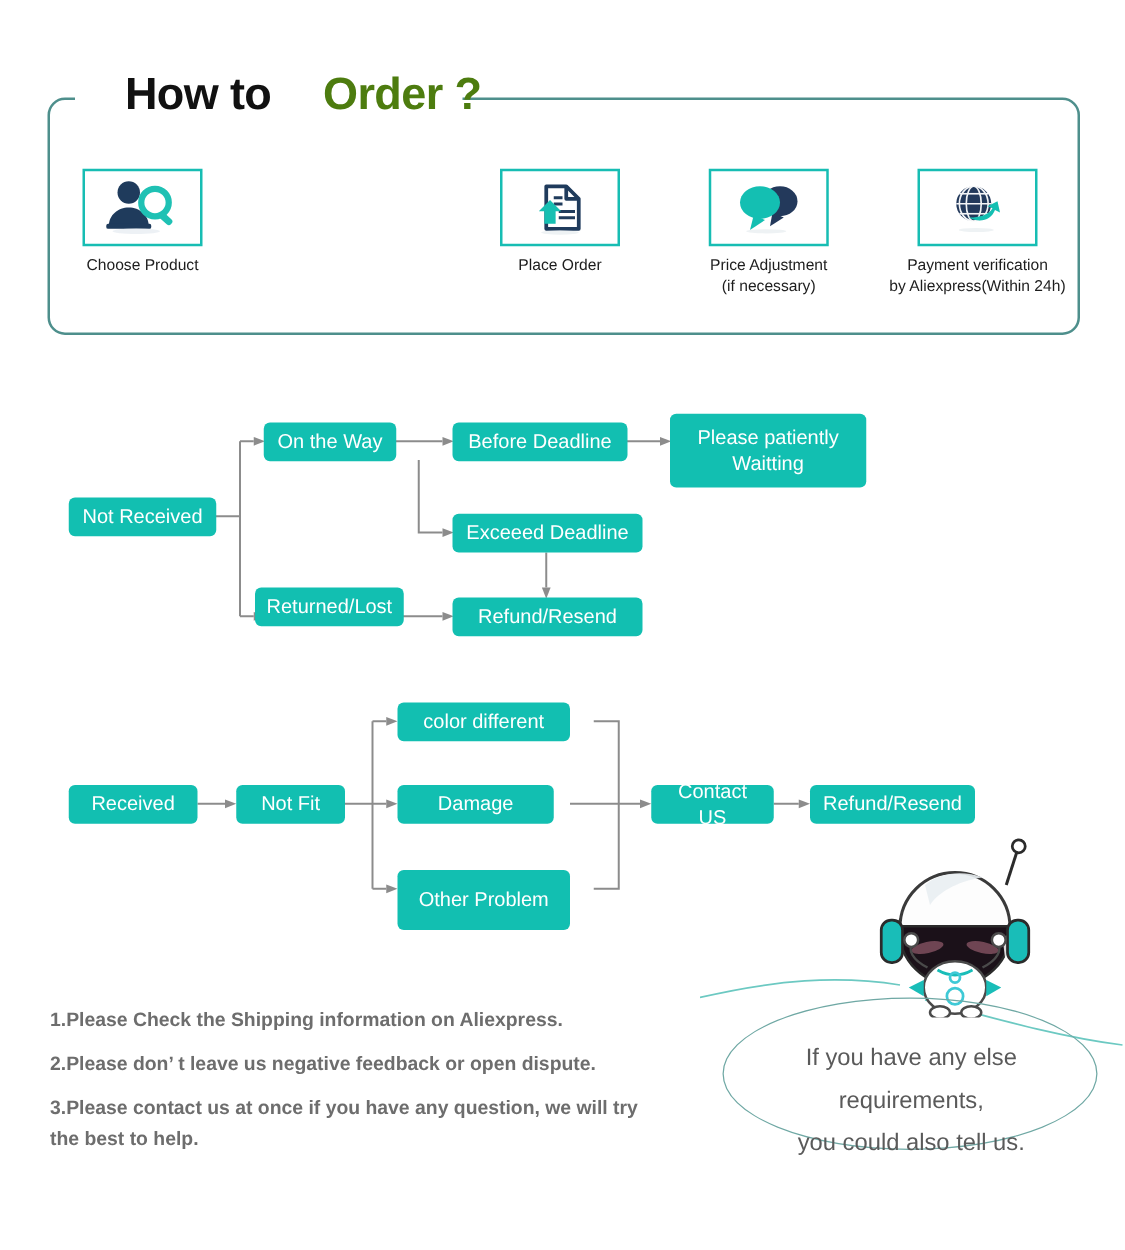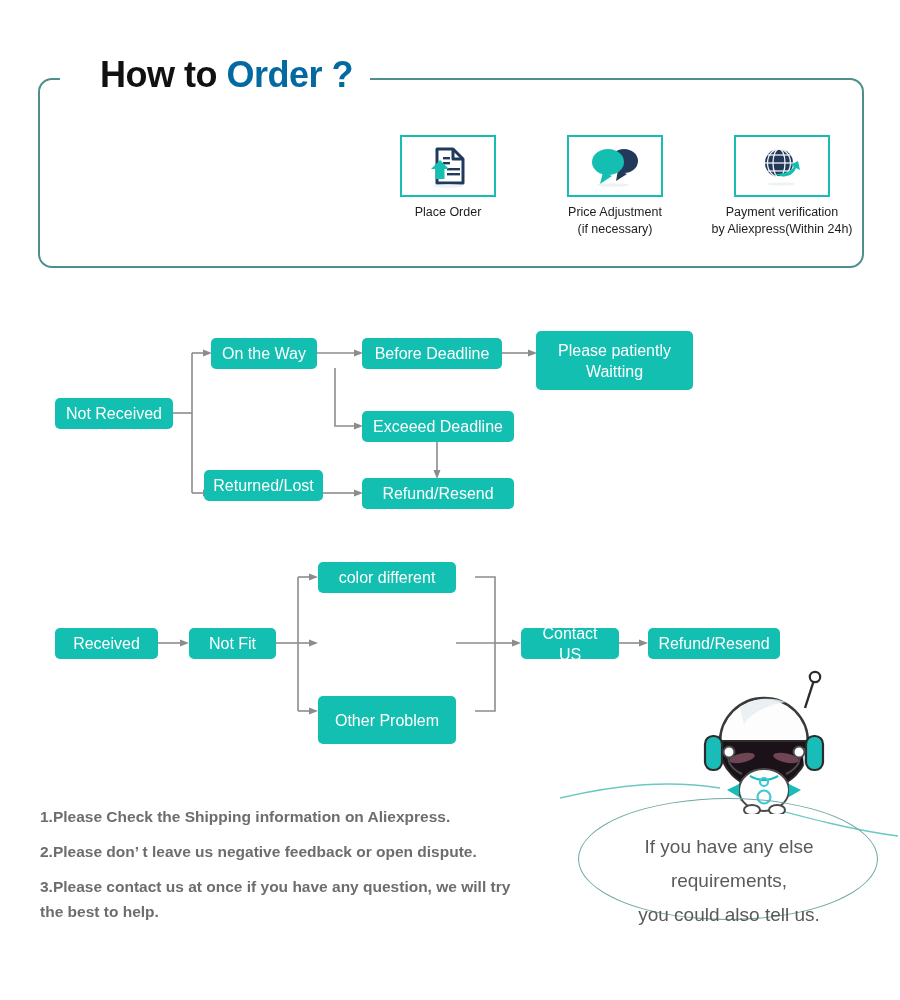--- a/index.html
+++ b/index.html
@@ -28,21 +28,21 @@
   .order-title {
     position: absolute;
     left: 100px; top: 53px;
     font-size: 36px;
     font-weight: bold;
     letter-spacing: -0.5px;
     white-space: nowrap;
     line-height: 44px;
   }
   .order-title .black { color: #111111; }
-  .order-title .teal { color: #0369a1; }
+  .order-title .teal { color: #4d7c0f; margin-left: 32px; }
 
   
   .steps { position: absolute; left: 38px; top: 135px; width: 826px; height: 120px; }
   .step {
     position: absolute;
     width: 160px;
     text-align: center;
   }
   .step-box {
     width: 96px; height: 62px;
@@ -124,20 +124,36 @@
 <div id="root">
 
   <div class="order-frame"></div>
   <div class="frame-gap"></div>
   <div class="order-title">
     <span class="black">How to </span><span class="teal">Order ?</span>
   </div>
 
   <div class="steps">
 
+    <div class="step" style="left:-4px; top:0;">
+      <div class="step-box">
+        <svg width="70" height="46" viewBox="0 0 70 46">
+          <circle cx="24" cy="11" r="9" fill="#1f3b5c"></circle>
+          <path d="M8 38c0-9 7.5-15 16-15s16 6 16 15z" fill="#1f3b5c"></path>
+          <rect x="6" y="36" width="36" height="4" rx="1.5" fill="#1f3b5c"></rect>
+          <circle cx="45" cy="19" r="11" fill="none" stroke="#1fc1b4" stroke-width="5"></circle>
+          <circle cx="45" cy="19" r="7" fill="#ffffff"></circle>
+          <rect x="51" y="26" width="12" height="5.5" rx="2.5" fill="#1fc1b4" transform="rotate(42 51 26)"></rect>
+          <ellipse cx="30" cy="42" rx="19" ry="2.2" fill="#e9eef2" opacity="0.8"></ellipse>
+        </svg>
+      </div>
+      <div class="step-label">
+        <div>Choose  Product</div>
+      </div>
+    </div>
 
 
     <div class="step" style="left:330px; top:0;">
       <div class="step-box">
         <svg width="58" height="46" viewBox="0 0 58 46">
           <path d="M18 6h16l10 10v24H18z" fill="#ffffff" stroke="#1f3b5c" stroke-width="3" stroke-linejoin="round"></path>
           <path d="M34 6v10h10" fill="none" stroke="#1f3b5c" stroke-width="3" stroke-linejoin="round"></path>
           <rect x="24" y="14" width="7" height="2.4" fill="#1f3b5c"></rect>
           <rect x="24" y="19" width="7" height="2.4" fill="#1f3b5c"></rect>
           <rect x="28" y="25" width="13" height="2.4" fill="#1f3b5c"></rect>
@@ -247,20 +263,21 @@
     <line x1="495" y1="643" x2="512" y2="643"></line>
     <polygon points="512,639.5 521,643 512,646.5" fill="#8c8c8c" stroke="none"></polygon>
 
     <line x1="619" y1="643" x2="639" y2="643"></line>
     <polygon points="639,639.5 648,643 639,646.5" fill="#8c8c8c" stroke="none"></polygon>
   </svg>
 
   <div class="node" style="left:55px; top:628px; width:103px; height:31px;">Received</div>
   <div class="node" style="left:189px; top:628px; width:87px; height:31px;">Not Fit</div>
   <div class="node" style="left:318px; top:562px; width:138px; height:31px;">color different</div>
+  <div class="node" style="left:318px; top:628px; width:125px; height:31px;">Damage</div>
   <div class="node" style="left:318px; top:696px; width:138px; height:48px;">Other Problem</div>
   <div class="node" style="left:521px; top:628px; width:98px; height:31px;">Contact US</div>
   <div class="node" style="left:648px; top:628px; width:132px; height:31px;">Refund/Resend</div>
 
   <svg class="swoosh" viewBox="0 0 340 120">
     <path d="M0 58 C 60 44, 110 40, 160 48"></path>
     <path d="M180 60 C 240 76, 290 90, 338 96"></path>
   </svg>
 
   <svg class="mascot" viewBox="0 0 150 150">

